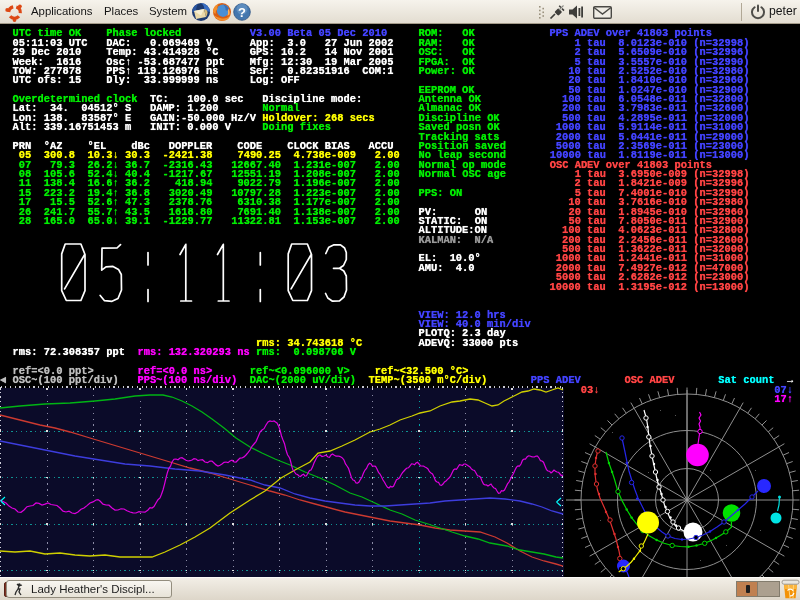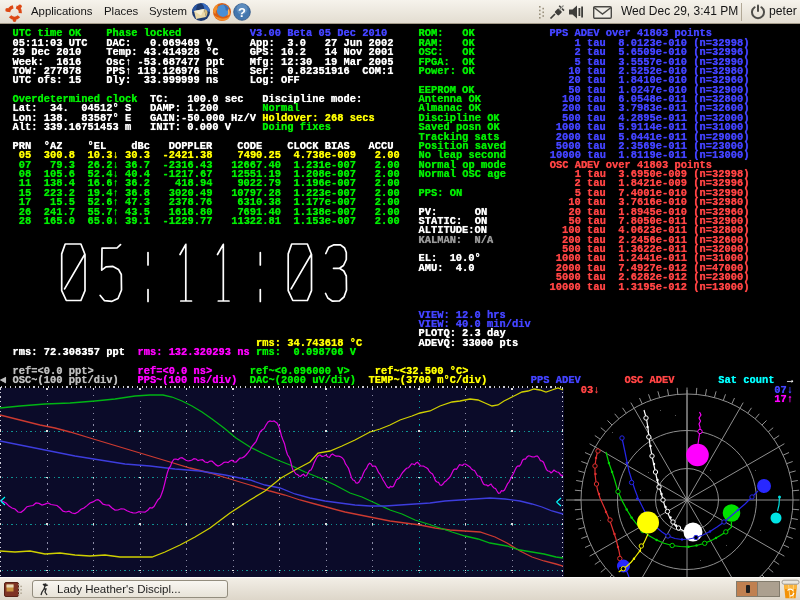--- a/index.html
+++ b/index.html
@@ -2,21 +2,21 @@
 <html><head><meta charset="utf-8"><style>
 *{margin:0;padding:0;box-sizing:border-box}
 html,body{width:800px;height:600px;background:#000;overflow:hidden;position:relative}
 body{font-family:"Liberation Sans",sans-serif;-webkit-font-smoothing:antialiased}
 #panel{position:absolute;left:0;top:0;width:800px;height:24px;background:linear-gradient(#f6f3ec,#e3ddd1);border-bottom:1px solid #a39a89}
 #panel .menu{position:absolute;top:0;height:23px;line-height:23px;font-size:11.4px;color:#141414}
 #term{position:absolute;left:0;top:29.47px;font-family:"Liberation Mono",monospace;font-size:10.4166px;line-height:9.375px;font-weight:bold;white-space:pre;letter-spacing:0;text-shadow:0 0 0.7px currentColor}
 #term b{font-weight:bold}
 svg{position:absolute;display:block}
 #taskbar{position:absolute;left:0;top:577px;width:800px;height:23px;background:linear-gradient(#f2eee6,#ddd6c9);border-top:1px solid #fbfaf7}
-.tbtn{position:absolute;left:32px;top:2px;width:196px;height:18px;background:linear-gradient(#f8f6f1,#e8e3d8);border:1px solid #938d7e;border-radius:3px;font-size:11.5px;color:#1c1c1c;line-height:17px}
+.tbtn{position:absolute;left:6px;top:2px;width:166px;height:18px;background:linear-gradient(#f8f6f1,#e8e3d8);border:1px solid #938d7e;border-radius:3px;font-size:11.5px;color:#1c1c1c;line-height:17px}
 </style></head><body>
 
 <svg id="graphsvg" style="left:0;top:386px" width="566" height="192" viewBox="0 386 566 192" shape-rendering="crispEdges">
 <rect x="0" y="388" width="564" height="189" fill="#0b0b29"></rect>
 <rect x="46.5" y="389.0" width="1.0" height="1.2" fill="#8b8ba6"></rect>
     <rect x="46.5" y="394.9" width="1.0" height="1.2" fill="#8b8ba6"></rect>
     <rect x="46.5" y="400.8" width="1.0" height="1.2" fill="#8b8ba6"></rect>
     <rect x="46.5" y="406.7" width="1.0" height="1.2" fill="#8b8ba6"></rect>
     <rect x="46.5" y="412.6" width="1.0" height="1.2" fill="#8b8ba6"></rect>
     <rect x="46.5" y="418.5" width="1.0" height="1.2" fill="#8b8ba6"></rect>
@@ -1277,21 +1277,21 @@
                                                                                         <b style="color:#ff4444">10000 tau  1.3195e-012 (n=13000)</b>
 
 
                                                                    <b style="color:#4343ff">VIEW: 12.0 hrs</b>
                                                                    <b style="color:#4343ff">VIEW: 40.0 min/div</b>
                                                                    <b style="color:#ffffff">PLOTQ: 2.3 day</b>
                                          <b style="color:#ffff00">rms: 34.743618 °C</b>         <b style="color:#ffffff">ADEVQ: 33000 pts</b>
   <b style="color:#ffffff">rms: 72.308357 ppt</b>  <b style="color:#ff00ff">rms: 132.320293 ns</b> <b style="color:#00ee00">rms:  0.098706 V</b>
 
   <b style="color:#bdbdbd">ref=&lt;0.0 ppt&gt;</b>       <b style="color:#ff00ff">ref=&lt;0.0 ns&gt;</b>      <b style="color:#00ee00">ref~&lt;0.096000 V&gt;</b>    <b style="color:#ffff00">ref~&lt;32.500 °C&gt;</b>
-<b style="color:#bdbdbd">◄ OSC~(100 ppt/div)</b>   <b style="color:#ff00ff">PPS~(100 ns/div)</b>  <b style="color:#00ee00">DAC~(2000 uV/div)</b>  <b style="color:#ffff00">TEMP~(3700 m°C/div)</b>       <b style="color:#4343ff">PPS ADEV</b>       <b style="color:#ff4444">OSC ADEV</b>       <b style="color:#00ffff">Sat count</b>  <b style="color:#ffffff">→</b>
+<b style="color:#bdbdbd">◄ OSC~(100 ppt/div)</b>   <b style="color:#ff00ff">PPS~(100 ns/div)</b>  <b style="color:#00ee00">DAC~(2000 uV/div)</b>  <b style="color:#ffff00">TEMP~(3500 m°C/div)</b>       <b style="color:#4343ff">PPS ADEV</b>       <b style="color:#ff4444">OSC ADEV</b>       <b style="color:#00ffff">Sat count</b>  <b style="color:#ffffff">→</b>
                                                                                              <b style="color:#ff4444">03↓</b>                            <b style="color:#4343ff">07↓</b>
                                                                                                                             <b style="color:#ff00ff">17↑</b></pre>
 
 <div id="panel">
   <svg style="left:5px;top:3px" width="19" height="19" viewBox="0 0 19 19">
     <g fill="none" stroke="#dd4814" stroke-width="3.2">
       <path d="M 13.9,13.3 A 5.8,5.8 0 0 1 5.1,13.3"></path>
       <path d="M 3.7,9.0 A 5.8,5.8 0 0 1 8.2,3.85"></path>
       <path d="M 11.3,4.1 A 5.8,5.8 0 0 1 15.3,10.1"></path>
     </g>
@@ -1342,21 +1342,20 @@
   </svg>
   <svg style="left:568px;top:4px" width="17" height="16" viewBox="0 0 17 16">
     <polygon points="1,5.5 4.5,5.5 9,1.5 9,14.5 4.5,10.5 1,10.5" fill="#3e3d3a"></polygon>
     <rect x="10.5" y="4" width="1.8" height="8" fill="#3e3d3a"></rect>
     <rect x="13.2" y="2.5" width="1.8" height="11" fill="#3e3d3a"></rect>
   </svg>
   <svg style="left:593px;top:6px" width="19" height="13" viewBox="0 0 19 13">
     <rect x="0.7" y="0.7" width="17.6" height="11.6" rx="1.2" fill="#efece4" stroke="#4a4945" stroke-width="1.4"></rect>
     <path d="M1,1.5 L9.5,8 L18,1.5" fill="none" stroke="#4a4945" stroke-width="1.4"></path>
   </svg>
-  <span class="menu" style="left:621px;font-size:12px">Wed Dec 29,  3:41 PM</span>
   <div style="position:absolute;left:741px;top:3px;width:1px;height:18px;background:#b1a896"></div>
   <svg style="left:750px;top:4px" width="16" height="16" viewBox="0 0 16 16">
     <path d="M8,1.5 L8,7" stroke="#4e4d49" stroke-width="2" stroke-linecap="round"></path>
     <path d="M4.6,3.2 A6,6 0 1 0 11.4,3.2" fill="none" stroke="#4e4d49" stroke-width="2" stroke-linecap="round"></path>
   </svg>
   <span class="menu" style="left:769px;font-size:12.2px">peter</span>
 </div>
 
 <div id="taskbar">
   <svg style="left:4px;top:4px" width="15" height="15" viewBox="0 0 15 15">

